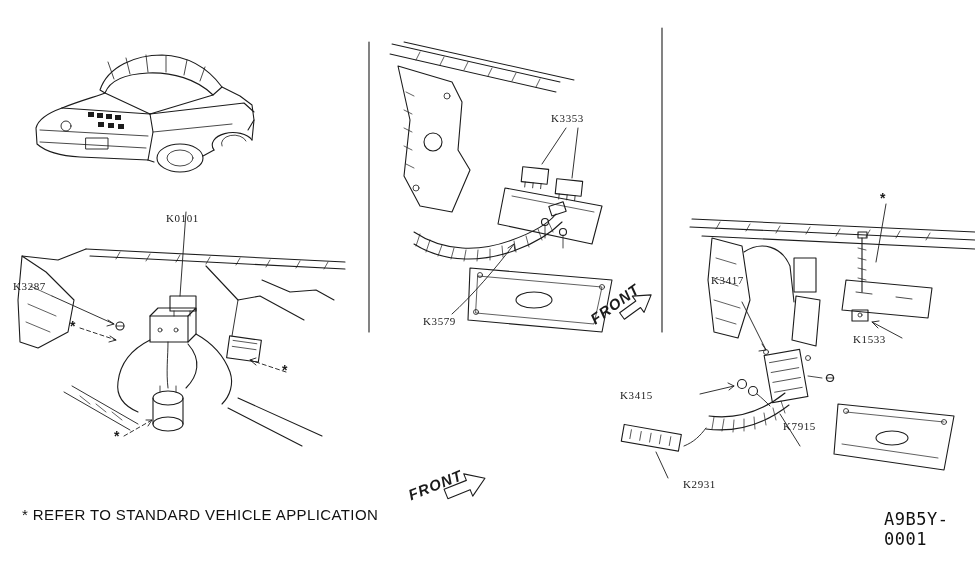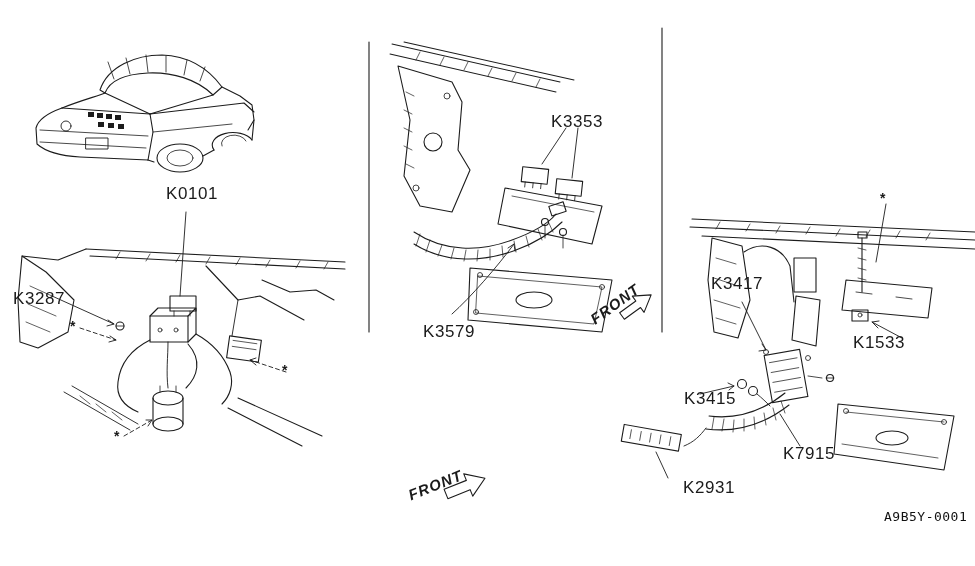--- a/index.html
+++ b/index.html
@@ -6,24 +6,25 @@
   .stage{
     position:relative;
     width:975px;height:566px;
     background:#ffffff;
     font-family:"Liberation Sans",sans-serif;
     overflow:hidden;
   }
   .art{position:absolute;left:0;top:0;}
   .callout{
     position:absolute;
-    font-size:17px;
+    font-size:11px;
     letter-spacing:0.6px;
     color:#1a1a1a;
     white-space:nowrap;
+    font-family:Liberation Serif, serif;
   }
   .front-label{
     position:absolute;
     font-size:15px;
     font-weight:700;
     font-style:italic;
     letter-spacing:1px;
     color:#1a1a1a;
     transform-origin:left center;
     white-space:nowrap;
@@ -37,21 +38,21 @@
   .footnote{
     position:absolute;
     left:22px;top:506px;
     font-size:15px;
     letter-spacing:0.4px;
     color:#111;
   }
   .doc-id{
     position:absolute;
     left:884px;top:509px;
-    font-size:13px;
+    font-size:17px;
     font-family:"DejaVu Sans Mono",monospace;
     letter-spacing:0.5px;
     color:#111;
   }
 </style>
 </head>
 <body>
 
 <div class="stage">
 
@@ -264,33 +265,34 @@
       <path d="M728,383 L734,386 L729,390" stroke-width="0.9"></path>
       <path d="M800,446 L780,414" stroke-width="0.9"></path>
       <path d="M668,478 L656,452" stroke-width="0.9"></path>
     </g>
 
     <g transform="translate(446,494) rotate(-22)">
       <path d="M0,-5 L24,-5 L24,-12 L42,0 L24,12 L24,5 L0,5 Z"></path>
     </g>
   </svg>
 
-  <span class="callout" style="left:166px;top:184px">K0101</span>
-  <span class="callout" style="left:13px;top:289px">K3287</span>
+  <span class="callout" style="left:166px;top:212px">K0101</span>
+  <span class="callout" style="left:13px;top:280px">K3287</span>
   <span class="callout" style="left:551px;top:112px">K3353</span>
-  <span class="callout" style="left:423px;top:322px">K3579</span>
+  <span class="callout" style="left:423px;top:315px">K3579</span>
   <span class="callout" style="left:711px;top:274px">K3417</span>
   <span class="callout" style="left:853px;top:333px">K1533</span>
-  <span class="callout" style="left:684px;top:389px">K3415</span>
-  <span class="callout" style="left:783px;top:444px">K7915</span>
+  <span class="callout" style="left:620px;top:389px">K3415</span>
+  <span class="callout" style="left:783px;top:420px">K7915</span>
   <span class="callout" style="left:683px;top:478px">K2931</span>
 
   <span class="front-label mid">FRONT</span>
   <span class="front-label bottom">FRONT</span>
 
   <span class="asterisk" style="left:70px;top:318px">*</span>
   <span class="asterisk" style="left:114px;top:428px">*</span>
   <span class="asterisk" style="left:282px;top:362px">*</span>
   <span class="asterisk" style="left:880px;top:190px">*</span>
 
+  <span class="footnote">* REFER TO STANDARD VEHICLE APPLICATION</span>
   <span class="doc-id">A9B5Y-0001</span>
 
 </div>
 
 </body></html>

